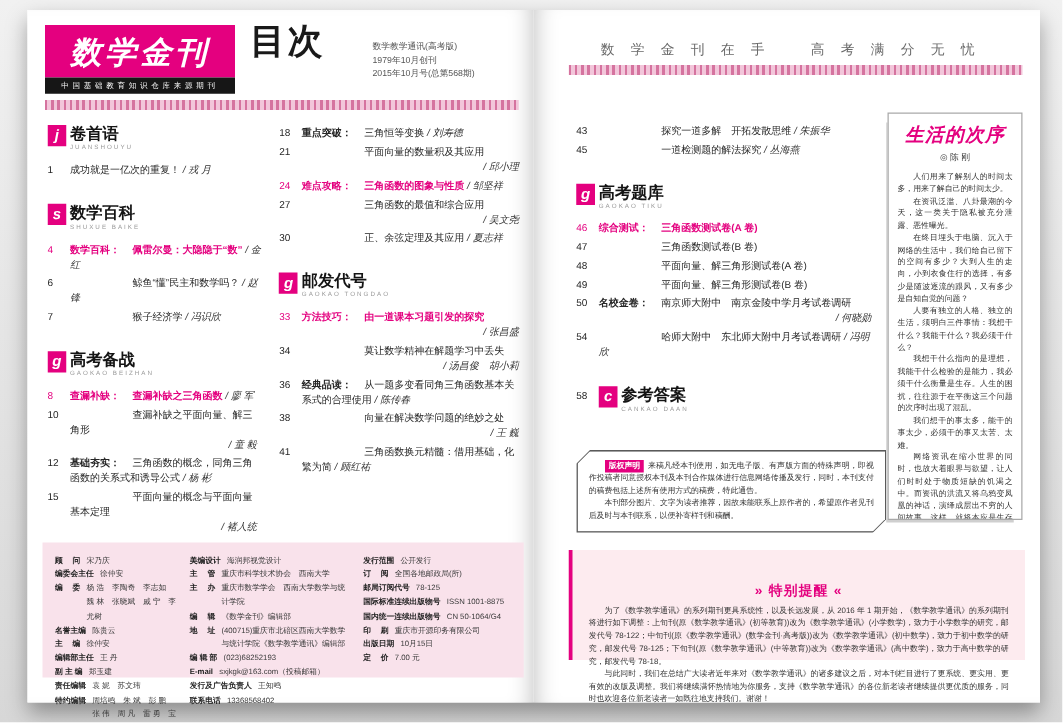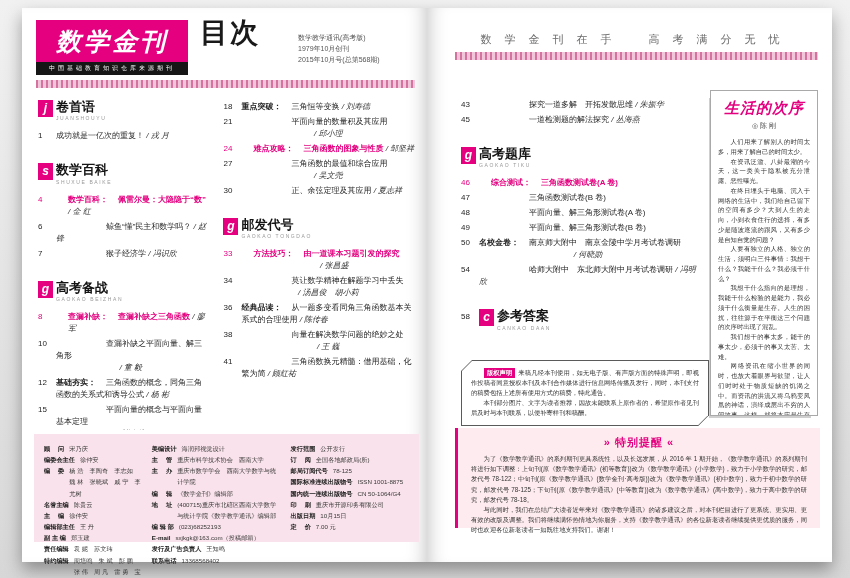--- a/index.html
+++ b/index.html
@@ -32,24 +32,24 @@
   .sec.first{margin-top:2px;}
   .sec .num{width:18px;flex:none;font-size:8px;padding-top:3px;color:#222;}
   .ico{width:15px;height:17px;flex:none;background:var(--accent);color:#fff;font-weight:bold;font-style:italic;font-size:12px;line-height:17px;text-align:center;margin-right:3px;}
   .sec .nm{font-size:13px;font-weight:bold;color:#141414;line-height:1.1;}
   .sec .py{font-size:5px;color:#999;letter-spacing:1.6px;margin-top:1px;}
 
   .entry{display:flex;font-size:8px;line-height:1.5;margin:3px 0;color:#262626;}
   .entry .num{width:18px;flex:none;}
   .entry .bd{flex:1;}
   .entry .lb{font-weight:bold;display:inline-block;min-width:50px;}
-  .entry.hl{color:var(--accent);gap:12px;}
+  .entry.hl{color:var(--accent);}
   .entry.hl .lb,.entry.hl .ti{color:var(--accent);font-weight:bold;}
   .entry .au{font-style:italic;color:#333;}
-  .entry .auline{text-align:center;padding-right:4px;font-style:italic;color:#333;}
+  .entry .auline{text-align:right;padding-right:4px;font-style:italic;color:#333;}
 
   
   .masthead{position:absolute;left:12px;right:8px;bottom:20px;height:108px;background:#f9e2eb;display:flex;gap:10px;padding:9px 10px;}
   .m-col{font-size:6.2px;line-height:1.8;color:#3a3a3a;}
   .m-col.c1{flex:.95;}.m-col.c2{flex:1.25;}.m-col.c3{flex:1.15;}
   .m-row{display:flex;}
   .m-k{font-weight:bold;flex:none;margin-right:5px;white-space:pre;color:#222;}
   .m-v{flex:1;}
 
   
@@ -59,21 +59,21 @@
   .art-body p{margin:0;font-size:6.3px;line-height:1.55;text-align:justify;text-indent:2em;color:#333;}
 
   
   .notice-outer{position:absolute;left:34px;top:352px;width:248px;background:#5a5a5a;clip-path:polygon(11px 0,100% 0,100% calc(100% - 11px),calc(100% - 11px) 100%,0 100%,0 11px);padding:1px;}
   .notice-inner{background:#fff;clip-path:polygon(10px 0,100% 0,100% calc(100% - 10px),calc(100% - 10px) 100%,0 100%,0 10px);padding:7px 9px;}
   .notice-inner p{margin:0;font-size:6.3px;line-height:1.6;text-align:justify;color:#333;}
   .notice-inner p + p{text-indent:2em;}
   .badge{display:inline-block;background:var(--accent);color:#fff;font-weight:bold;padding:0 3px;margin:0 3px 0 13px;}
 
   
-  .reminder{position:absolute;left:28px;right:12px;bottom:34px;height:100px;background:#fdebef;border-left:3px solid var(--accent);padding:7px 13px 6px;}
+  .reminder{position:absolute;left:28px;right:12px;bottom:34px;height:88px;background:#fdebef;border-left:3px solid var(--accent);padding:25px 13px 6px;}
   .rem-title{color:var(--accent);font-weight:bold;font-size:11px;text-align:center;margin-bottom:4px;letter-spacing:1px;}
   .reminder p{margin:0;font-size:6.3px;line-height:1.62;text-align:justify;text-indent:2em;color:#333;}
 </style>
 </head>
 <body>
 
 <div class="canvas">
   <div class="spread">
 
     <div class="page left">

